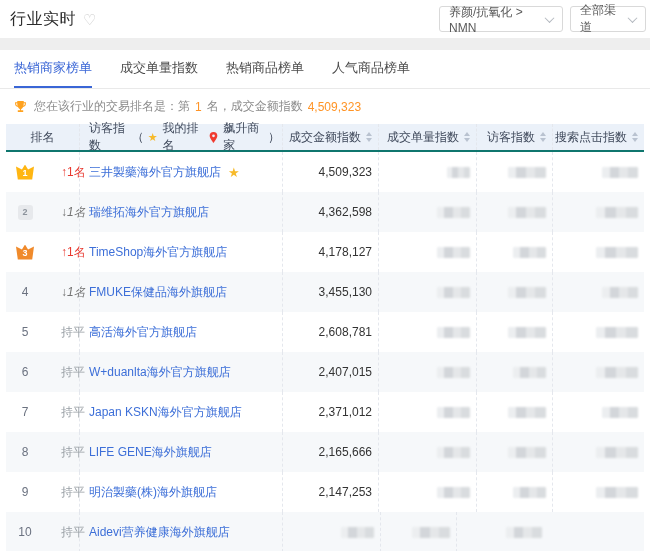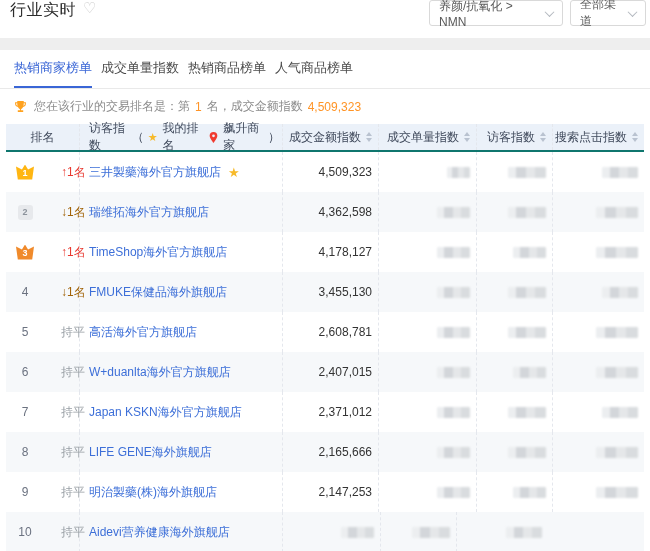--- a/index.html
+++ b/index.html
@@ -1,36 +1,36 @@
 <!DOCTYPE html>
 <html><head>
 <meta charset="utf-8">
 <style>
   * { margin:0; padding:0; box-sizing:border-box; }
   html,body { width:650px; height:551px; overflow:hidden; background:#fff;
     font-family:"Liberation Sans","DejaVu Sans",sans-serif; }
   .page { width:650px; height:551px; position:relative; background:#fff; }
 
   
-  .top { height:38px; display:flex; align-items:flex-start; padding:0 4px 0 10px; }
+  .top { height:38px; display:flex; align-items:center; padding:0 4px 0 10px; }
   .title { font-size:16px; font-weight:500; color:#2b2b2b; letter-spacing:.5px; }
   .heart { margin-left:7px; color:#c9c9c9; font-size:15px; cursor:pointer; line-height:1; }
   .spacer { flex:1; }
   .select { height:26px; border:1px solid #d9d9d9; border-radius:3px; background:#fff;
     display:flex; align-items:center; justify-content:space-between; padding:0 9px;
     font-size:12px; color:#595959; cursor:pointer; }
-  .select.cat { width:134px; }
+  .select.cat { width:124px; }
   .select.chan { width:76px; margin-left:7px; }
   .chev { width:7px; height:7px; border-right:1.4px solid #b3b8bf; border-bottom:1.4px solid #b3b8bf;
     transform:rotate(45deg) translate(-1px,-1px); margin-left:6px; flex:none; }
 
   .band { height:12px; background:#eeeeee; }
 
   
-  .tabsbar { display:flex; gap:9px; padding:0 14px; border-bottom:1px solid #e9e9e9;
+  .tabsbar { display:flex; gap:28px; padding:0 14px; border-bottom:1px solid #e9e9e9;
     height:39px; align-items:flex-end; }
   .tab { font-size:13px; color:#4a4a4a; padding-bottom:11px; cursor:pointer; }
   .tab.active { color:#3A66D6; font-weight:500; padding-bottom:9px; border-bottom:2px solid #3A66D6; }
 
   
   .notice { height:35px; display:flex; align-items:center; padding:0 14px; font-size:12px; color:#8c8c8c; }
   .notice .hl { color:#FF9426; margin:0 5px; }
   .trophy { margin-right:7px; display:flex; }
 
   
@@ -52,21 +52,21 @@
   .sort .sd { border-top:4px solid #b9c2d0; }
 
   .tr { display:flex; height:40px; align-items:center; font-size:12px; background:#fff; }
   .tr:nth-child(even) { background:#F6F8FA; }
   .td { display:flex; align-items:center; height:100%; }
   .td.bl, .th.bl { border-left:1px dashed #e4e7ed; }
   .td.c1 { }
   .bwrap { width:32px; display:flex; justify-content:center; margin-left:3px; flex:none; }
   .rank-num { color:#6b7280; }
   .change { width:40px; margin-left:20px; flex:none; }
-  .up { color:#E8382F; } .down { color:#a16207; } .flat { color:#9aa0a6; }
+  .up { color:#E8382F; } .down { color:#737373;font-style:italic; } .flat { color:#9aa0a6; }
   .td.c2 { padding-left:9px; }
   .store { color:#3D6FD8; text-decoration:none; cursor:pointer;text-align:right; }
   .mystar { color:#F7BA2A; font-size:13px; margin-left:7px; line-height:1; }
   .td.num { justify-content:flex-end; padding-right:6px; color:#333; }
 
   .badge { width:18px; height:15px; display:flex; justify-content:center; align-items:flex-end;
     font-size:9px; font-weight:700; color:#fff; line-height:1; }
   .crown { clip-path:polygon(50% 0%,67% 34%,100% 14%,90% 100%,10% 100%,0% 14%,33% 34%); }
   .badge span { margin-bottom:1.5px; }
   .badge-gold { background:#FFB612; }

